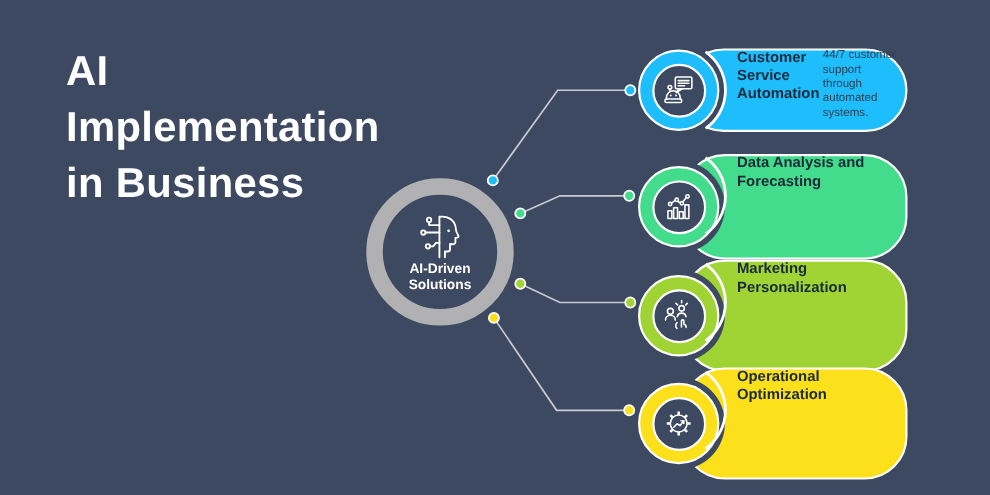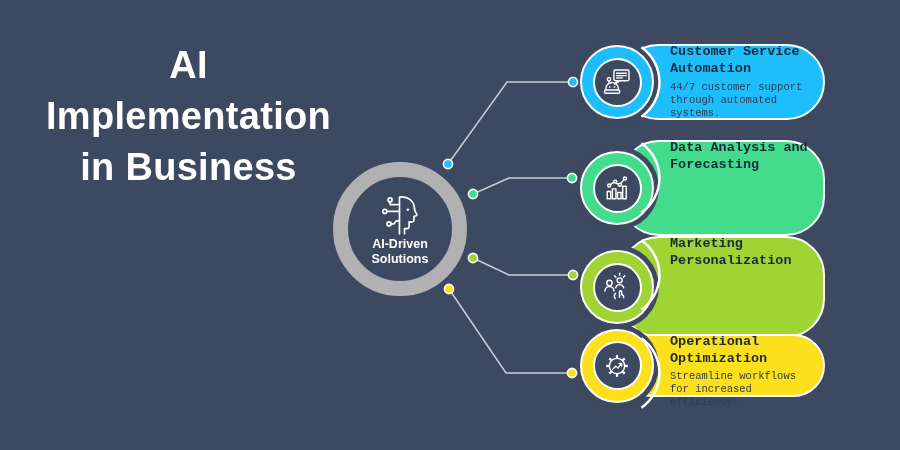--- a/index.html
+++ b/index.html
@@ -3,23 +3,23 @@
 <meta charset="utf-8">
 <style>
   html,body{margin:0;padding:0;background:#2b3446;}
   #canvas{
     position:relative;width:900px;height:450px;overflow:hidden;
     background:#3D4960;
     font-family:"Liberation Sans", sans-serif;
   }
   
   #headline{
-    position:absolute;left:46px;top:40px;margin:0;
+    position:absolute;left:60px;top:40px;margin:0;
     color:#ffffff;font-size:38px;line-height:51px;font-weight:bold;
-    letter-spacing:.3px;white-space:pre-line;text-align:center;
+    letter-spacing:.3px;white-space:pre-line;
   }
   
   .hub-ring{
     position:absolute;left:333px;top:162px;width:134px;height:134px;
     box-sizing:border-box;border:15px solid #B1B1B3;border-radius:50%;
   }
   .hub-content{
     position:absolute;left:333px;top:162px;width:134px;height:134px;
     display:flex;flex-direction:column;align-items:center;justify-content:center;
     gap:1px;text-align:center;
@@ -41,21 +41,21 @@
     box-shadow:0 0 0 5px #3D4960;
     display:flex;align-items:center;justify-content:center;
   }
   .badge-inner{
     width:49px;height:49px;box-sizing:border-box;border-radius:50%;
     background:#3D4960;border:2.5px solid #ffffff;
     display:flex;align-items:center;justify-content:center;
   }
   .card-text{
     position:absolute;left:100px;right:8px;top:0;bottom:0;
-    display:flex;flex-direction:column;justify-content:space-between;gap:3px;font-family:Liberation Mono, monospace;
+    display:flex;flex-direction:row;justify-content:space-between;gap:3px;
   }
   .card-title{
     color:#1B2A3A;font-size:13.5px;line-height:16.5px;font-weight:bold;margin:0;
   }
   .card-desc{
     color:#2F3D4E;font-size:10.5px;line-height:13px;margin:0;
   }
   
   #overlay{position:absolute;left:0;top:0;pointer-events:none;}
   svg{display:block;}
@@ -144,21 +144,21 @@
           <path d="M16.2 31 c-1.8-1.6-1.6-4.4.2-5.8"></path>
           <path d="M20.8 29.5 v-6 a1.25 1.25 0 0 1 2.5 0 v3.2 c1.8.4 2.4 1.6 2.2 3.3"></path>
         </svg>
       </div>
     </div>
     <div class="card-text">
       <p class="card-title">Marketing Personalization</p>
     </div>
   </div>
 
-  <div class="card" style="top: 334px; height: 63px; --c: #FBE01B;">
+  <div class="card" style="top: 334px; height: 102px; --c: #FBE01B;">
     <div class="pill"></div>
     <div class="badge">
       <div class="badge-inner">
         <svg width="32" height="32" viewBox="0 0 36 36" fill="none" stroke="#ffffff" stroke-width="1.6" stroke-linecap="round" stroke-linejoin="round">
           <circle cx="18" cy="18" r="8.6"></circle>
           <g stroke-width="2.6" stroke-linecap="butt">
             <path d="M18 9.2 V5.8"></path>
             <path d="M18 26.8 V30.2"></path>
             <path d="M9.2 18 H5.8"></path>
             <path d="M26.8 18 H30.2"></path>
@@ -167,21 +167,20 @@
             <path d="M11.8 24.2 L9.4 26.6"></path>
             <path d="M24.2 11.8 L26.6 9.4"></path>
           </g>
           <path d="M13 21.8 L16.4 18.2 L19.2 20.2 L23 15.4"></path>
           <path d="M20.4 15.2 H23.2 V18"></path>
         </svg>
       </div>
     </div>
     <div class="card-text">
       <p class="card-title">Operational Optimization</p>
-      <p class="card-desc">Streamline workflows for increased efficiency.</p>
     </div>
   </div>
 
   <div id="overlay">
     <svg width="900" height="450" viewBox="0 0 900 450">
       <g fill="none" stroke="#C8CCD3" stroke-width="1.5">
         <polyline points="448,164 507,82 573,82"></polyline>
         <polyline points="473,194 509,178 572,178"></polyline>
         <polyline points="473,258 509,275 573,275"></polyline>
         <polyline points="449,289 506,373 572,373"></polyline>

